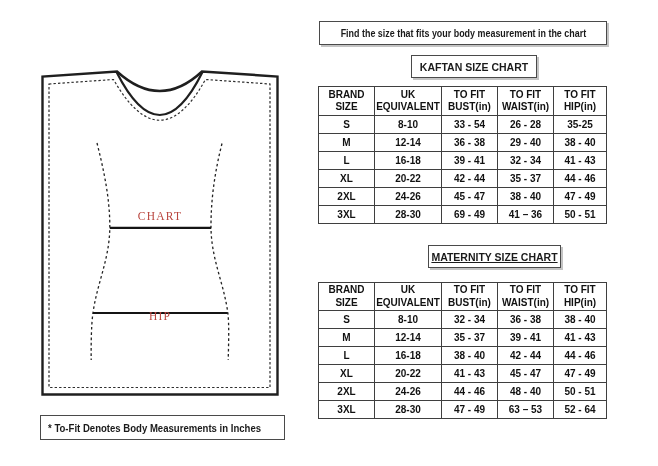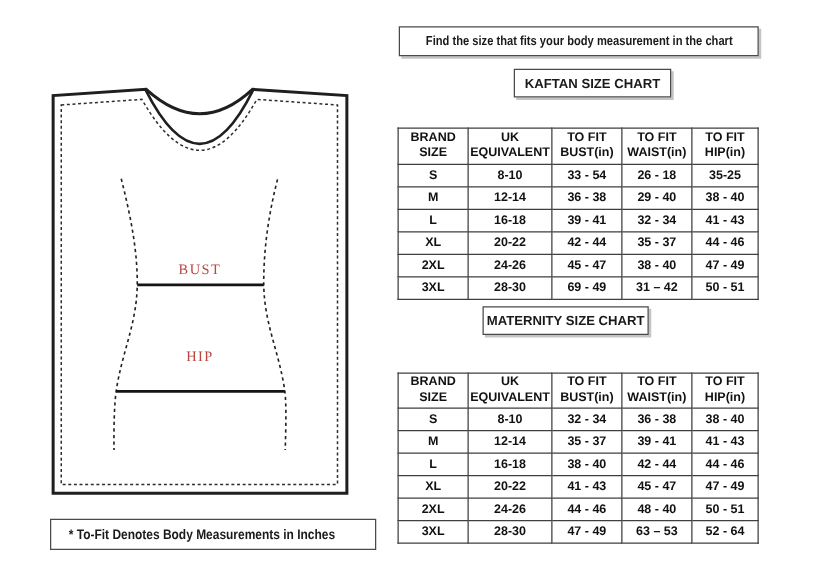--- a/index.html
+++ b/index.html
@@ -6,30 +6,30 @@
   .page{position:relative;width:658px;height:466px;background:#ffffff;overflow:hidden;
         font-family:"Liberation Sans",sans-serif;color:#1a1a1a;}
   svg.garment{position:absolute;left:0;top:0;}
   .box{position:absolute;border:1px solid #4a4a4a;background:#fff;display:flex;
        align-items:center;justify-content:center;font-weight:bold;white-space:nowrap;}
   .shadow{box-shadow:2px 2px 0 rgba(125,125,125,.45);}
   .size-chart-title-box{left:96px;top:29px;width:140px;height:25px;font-size:13.5px;letter-spacing:.5px;}
   .instruction-box{left:319px;top:21px;width:286px;height:22px;font-size:10.5px;}
   .instruction-box .fit{display:inline-block;transform:scaleX(.85);transform-origin:center;}
   .kaftan-title-box{left:411px;top:55px;width:124px;height:21px;font-size:10.5px;}
-  .maternity-title-box{left:386px;top:245px;width:131px;height:21px;font-size:10.5px;}
-  .footnote-box{left:40px;top:415px;width:236px;height:23px;font-size:11px;justify-content:flex-end;padding-left:23px;}
+  .maternity-title-box{left:428px;top:245px;width:131px;height:21px;font-size:10.5px;text-decoration:underline;}
+  .footnote-box{left:40px;top:415px;width:236px;height:23px;font-size:11px;justify-content:flex-start;padding-left:7px;}
   .footnote-box .fit{display:inline-block;transform:scaleX(.87);transform-origin:left center;}
   .measure-label{position:absolute;width:80px;text-align:center;
        font-family:"Liberation Serif",serif;font-size:11.5px;letter-spacing:1.2px;
        color:var(--label-color,#b9453e);}
   .waist-label{left:120px;top:210px;}
-  .hip-label{left:120px;top:280px;}
+  .hip-label{left:120px;top:310px;}
   table.size-table{position:absolute;width:288px;border-collapse:collapse;table-layout:fixed;
-       font-size:10px;font-weight:bold;text-align:center;color:#111;background:#fff;margin-top:16px;}
+       font-size:10px;font-weight:bold;text-align:center;color:#111;background:#fff;}
   table.size-table th,table.size-table td{border:1px solid #3f3f3f;padding:0;overflow:hidden;}
   table.size-table th div{line-height:12.5px;}
   table.kaftan{left:318px;top:86px;}
   table.kaftan thead tr{height:29px;}
   table.maternity{left:318px;top:282px;}
   table.maternity thead tr{height:28px;}
   table.size-table tbody tr{height:18px;}
 </style>
 </head>
 <body>
@@ -39,21 +39,21 @@
   <svg class="garment" width="658" height="466" viewBox="0 0 658 466" fill="none">
     <path d="M117,71.5 Q160,110.5 202,71.5 L277.5,76.5 L277.5,394.5 L42.5,394.5 L42.5,76.5 Z" stroke="#1f1f1f" stroke-width="2.4" fill="#fff"></path>
     <path d="M116.5,72 Q160,158 202.5,72" stroke="#1f1f1f" stroke-width="2.2" fill="none"></path>
     <path d="M49,84 L113.5,79.5 Q160,161 205.5,79.5 L270,84 L270,387.5 L49,387.5 Z" stroke="#2e2e2e" stroke-width="1.2" stroke-dasharray="2.4 2.1" fill="none"></path>
     <path d="M97,143 C104,171 110,199 109.8,227.5 C109.5,259 97.5,282 93,312.5 C91.3,324 91,344 91.2,360" stroke="#222" stroke-width="1.3" stroke-dasharray="2.6 2.6" fill="none"></path>
     <path d="M222,143.5 C215,171 210.8,199 211,227.5 C211.3,259 223.5,282 227.8,312.5 C229.3,324 228.6,344 228.2,360" stroke="#222" stroke-width="1.3" stroke-dasharray="2.6 2.6" fill="none"></path>
     <path d="M109.8,227.8 L211,227.8" stroke="#141414" stroke-width="2.2"></path>
     <path d="M93,313 L227.8,313" stroke="#141414" stroke-width="2.2"></path>
   </svg>
 
-  <span class="measure-label waist-label">BUST</span>
+  <span class="measure-label waist-label">CHART</span>
   <span class="measure-label hip-label">HIP</span>
 
 
   <div class="box footnote-box">
     <span class="fit">* To-Fit Denotes Body Measurements in Inches</span>
   </div>
 
   <div class="box shadow kaftan-title-box">
     <span>KAFTAN SIZE CHART</span>
   </div>
@@ -92,21 +92,21 @@
           <div>TO FIT</div>
           <div>HIP(in)</div>
         </th>
       </tr>
     </thead>
     <tbody>
         <tr>
           <td>S</td>
           <td>8-10</td>
           <td>33 - 54</td>
-          <td>26 - 18</td>
+          <td>26 - 28</td>
           <td>35-25</td>
         </tr>
         <tr>
           <td>M</td>
           <td>12-14</td>
           <td>36 - 38</td>
           <td>29 - 40</td>
           <td>38 - 40</td>
         </tr>
         <tr>
@@ -127,21 +127,21 @@
           <td>2XL</td>
           <td>24-26</td>
           <td>45 - 47</td>
           <td>38 - 40</td>
           <td>47 - 49</td>
         </tr>
         <tr>
           <td>3XL</td>
           <td>28-30</td>
           <td>69 - 49</td>
-          <td>31 – 42</td>
+          <td>41 – 36</td>
           <td>50 - 51</td>
         </tr>
       </tbody>
   </table>
 
   <div class="box shadow maternity-title-box">
     <span>MATERNITY SIZE CHART</span>
   </div>
 
   <table class="size-table maternity">

